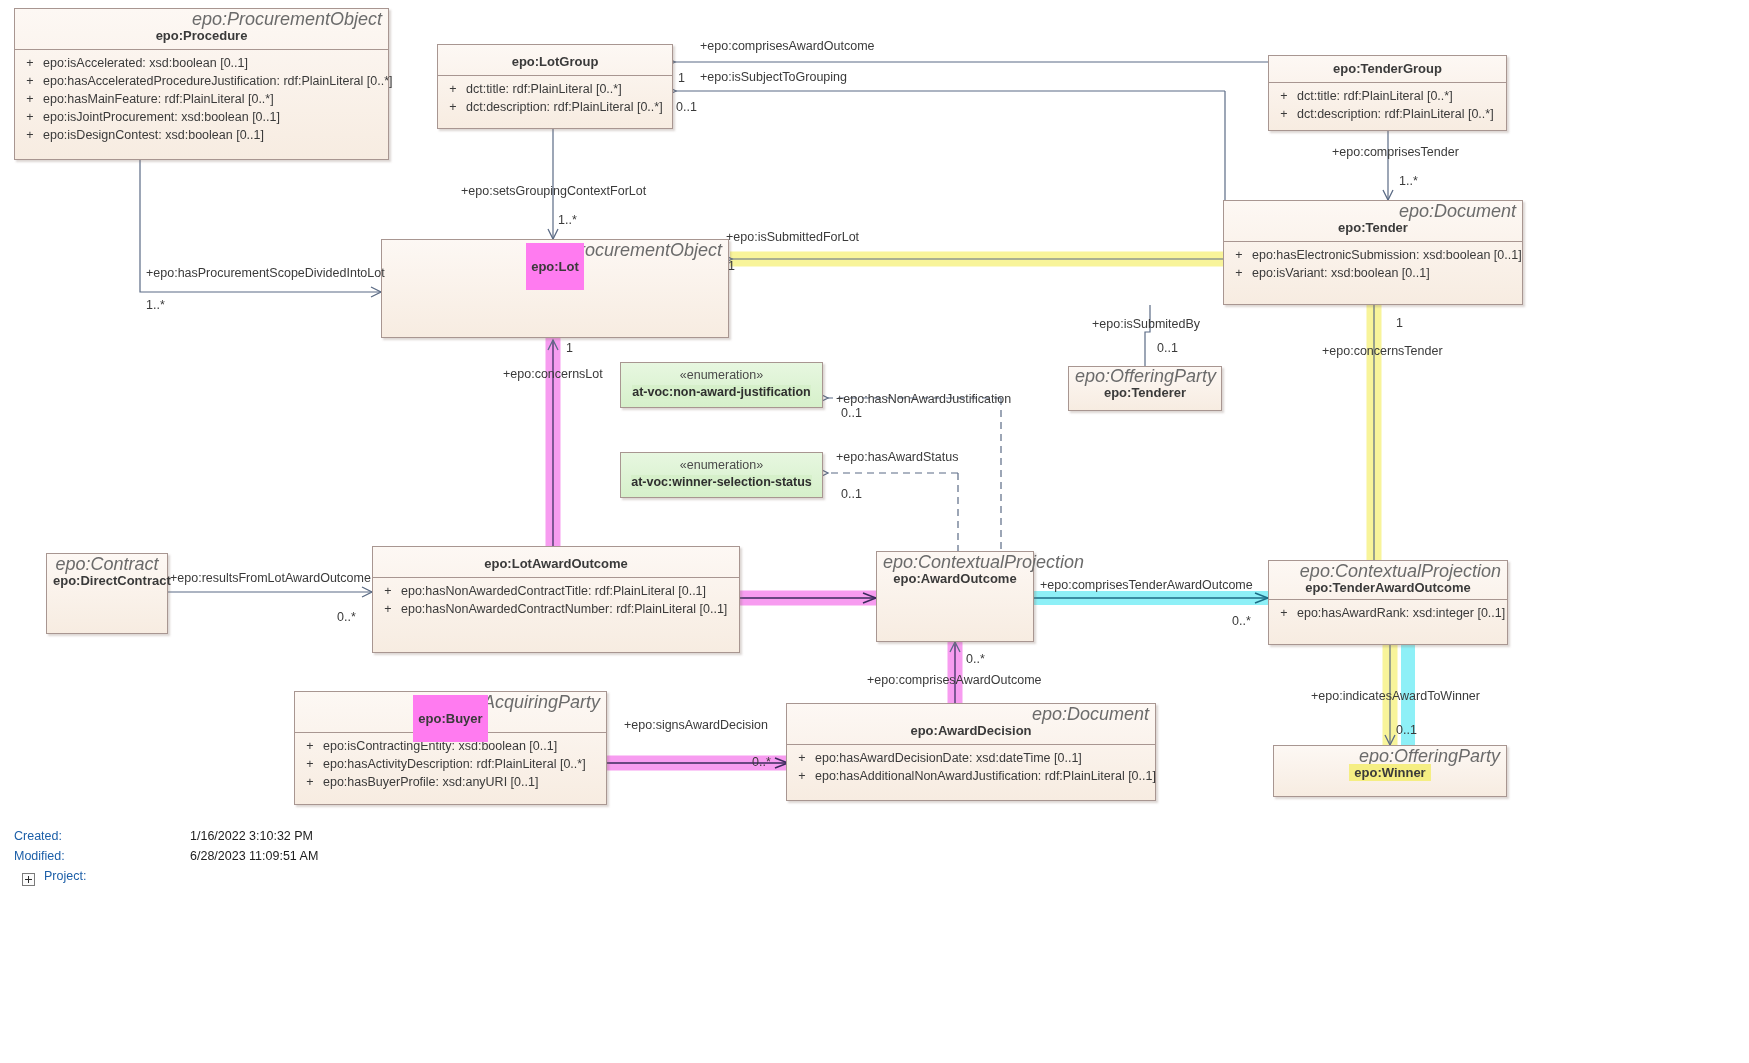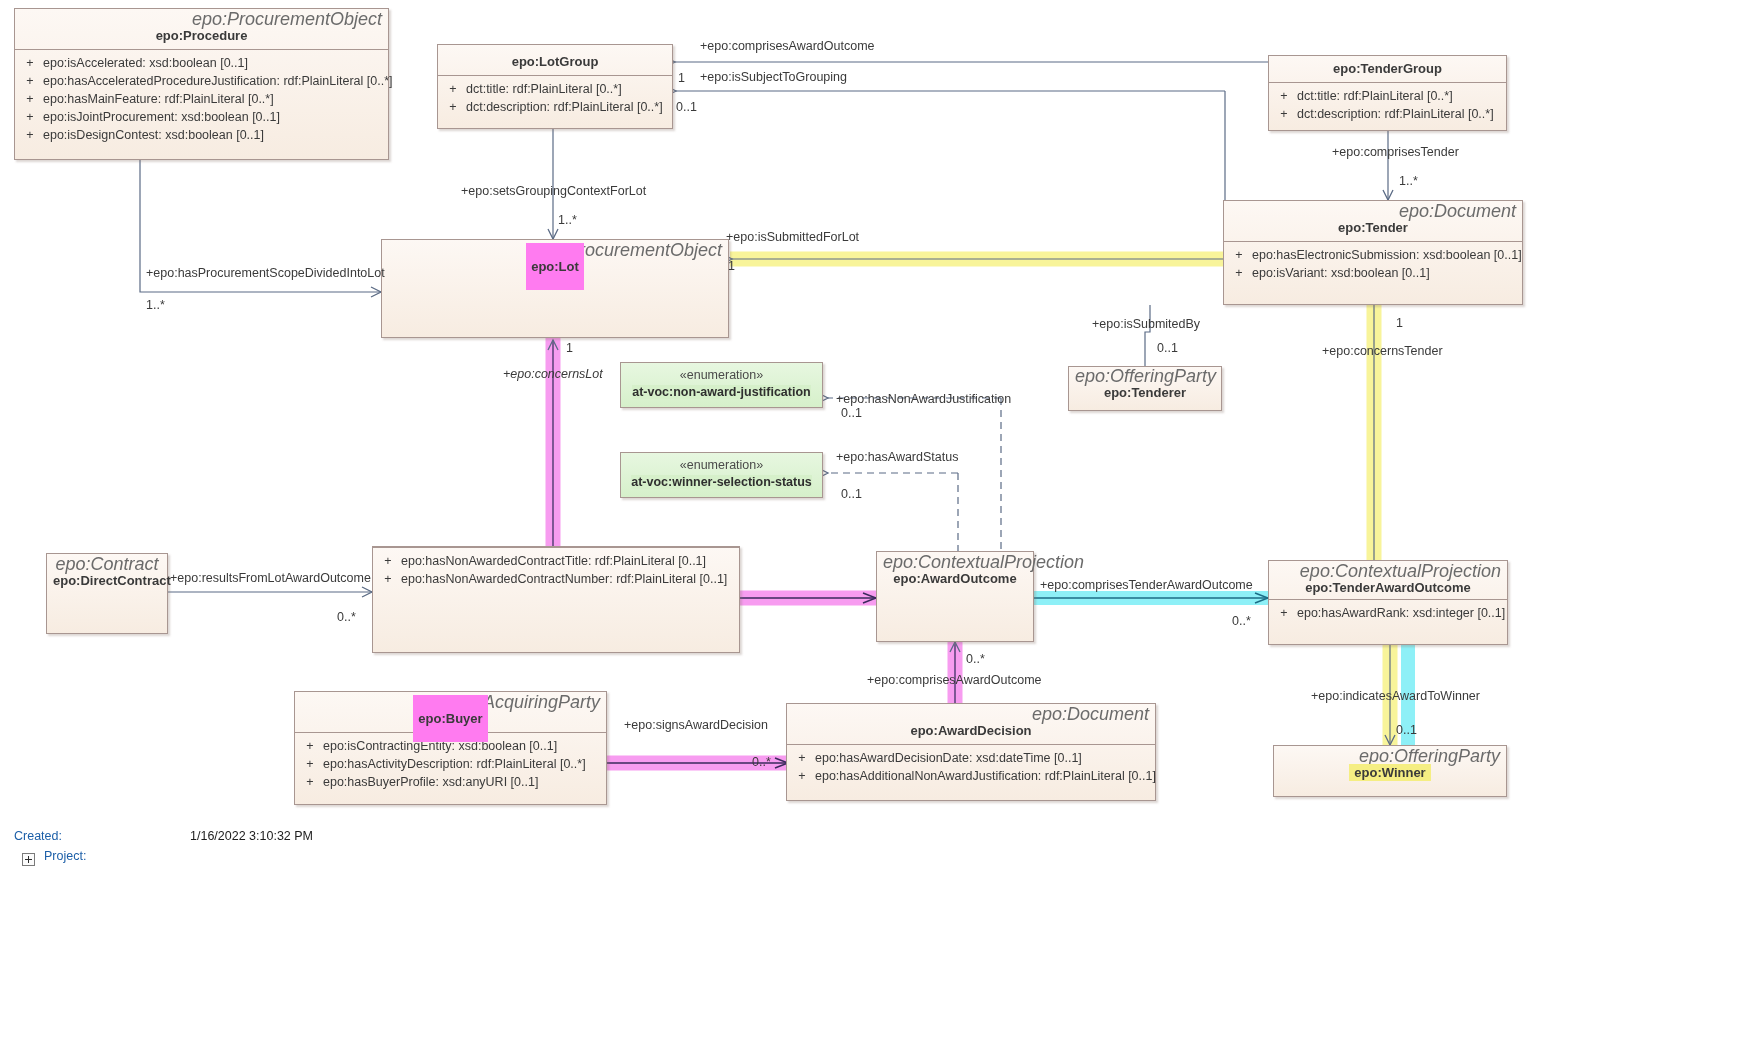--- a/index.html
+++ b/index.html
@@ -257,20 +257,23 @@
   </div>
 
   <div class="uml" style="left:46px;top:553px;width:122px;height:81px;">
     <div class="hdr" style="padding:3px 6px;">
       <span class="stereo" style="text-align:center;">epo:Contract</span>
       <span class="cname"><span>epo:DirectContract</span></span>
     </div>
   </div>
 
   <div class="uml" style="left:372px;top:546px;width:368px;height:107px;">
+    <div class="hdr" style="padding-top:8px;">
+      <span class="cname"><span>epo:LotAwardOutcome</span></span>
+    </div>
     <div class="sep"></div>
     <div class="attrs">
       <div class="attr">
           <span class="vis">+</span>
           <span class="txt">epo:hasNonAwardedContractTitle: rdf:PlainLiteral [0..1]</span>
         </div>
       <div class="attr">
           <span class="vis">+</span>
           <span class="txt">epo:hasNonAwardedContractNumber: rdf:PlainLiteral [0..1]</span>
         </div>
@@ -356,21 +359,21 @@
   </div>
 
   <div class="lbl" style="left:700px;top:39px;">+epo:comprisesAwardOutcome</div>
   <div class="lbl" style="left:700px;top:70px;">+epo:isSubjectToGrouping</div>
   <div class="lbl" style="left:1332px;top:145px;">+epo:comprisesTender</div>
   <div class="lbl" style="left:461px;top:184px;">+epo:setsGroupingContextForLot</div>
   <div class="lbl" style="left:146px;top:266px;">+epo:hasProcurementScopeDividedIntoLot</div>
   <div class="lbl" style="left:726px;top:230px;">+epo:isSubmittedForLot</div>
   <div class="lbl" style="left:1092px;top:317px;">+epo:isSubmitedBy</div>
   <div class="lbl" style="left:1322px;top:344px;">+epo:concernsTender</div>
-  <div class="lbl" style="left:503px;top:367px;font-style:italic;">+epo:concernsLot</div>
+  <div class="lbl" style="left:503px;top:367px;">+epo:concernsLot</div>
   <div class="lbl" style="left:836px;top:392px;">+epo:hasNonAwardJustification</div>
   <div class="lbl" style="left:836px;top:450px;">+epo:hasAwardStatus</div>
   <div class="lbl" style="left:170px;top:571px;">+epo:resultsFromLotAwardOutcome</div>
   <div class="lbl" style="left:1040px;top:578px;">+epo:comprisesTenderAwardOutcome</div>
   <div class="lbl" style="left:867px;top:673px;">+epo:comprisesAwardOutcome</div>
   <div class="lbl" style="left:624px;top:718px;">+epo:signsAwardDecision</div>
   <div class="lbl" style="left:1311px;top:689px;">+epo:indicatesAwardToWinner</div>
 
   <div class="mult" style="left:678px;top:71px;">1</div>
   <div class="mult" style="left:676px;top:100px;">0..1</div>
@@ -387,19 +390,23 @@
   <div class="mult" style="left:1232px;top:614px;">0..*</div>
   <div class="mult" style="left:966px;top:652px;">0..*</div>
   <div class="mult" style="left:752px;top:755px;">0..*</div>
   <div class="mult" style="left:1396px;top:723px;">0..1</div>
 
   <div id="footer">
     <div class="frow">
       <div class="fkey">Created:</div>
       <div class="fval">1/16/2022 3:10:32 PM</div>
     </div>
+    <div class="frow">
+      <div class="fkey">Modified:</div>
+      <div class="fval">6/28/2023 11:09:51 AM</div>
+    </div>
     <div class="fexp">
       <span class="plus"></span>
       <span class="fkey2">Project:</span>
     </div>
   </div>
 
 </div>
 
 </body></html>

